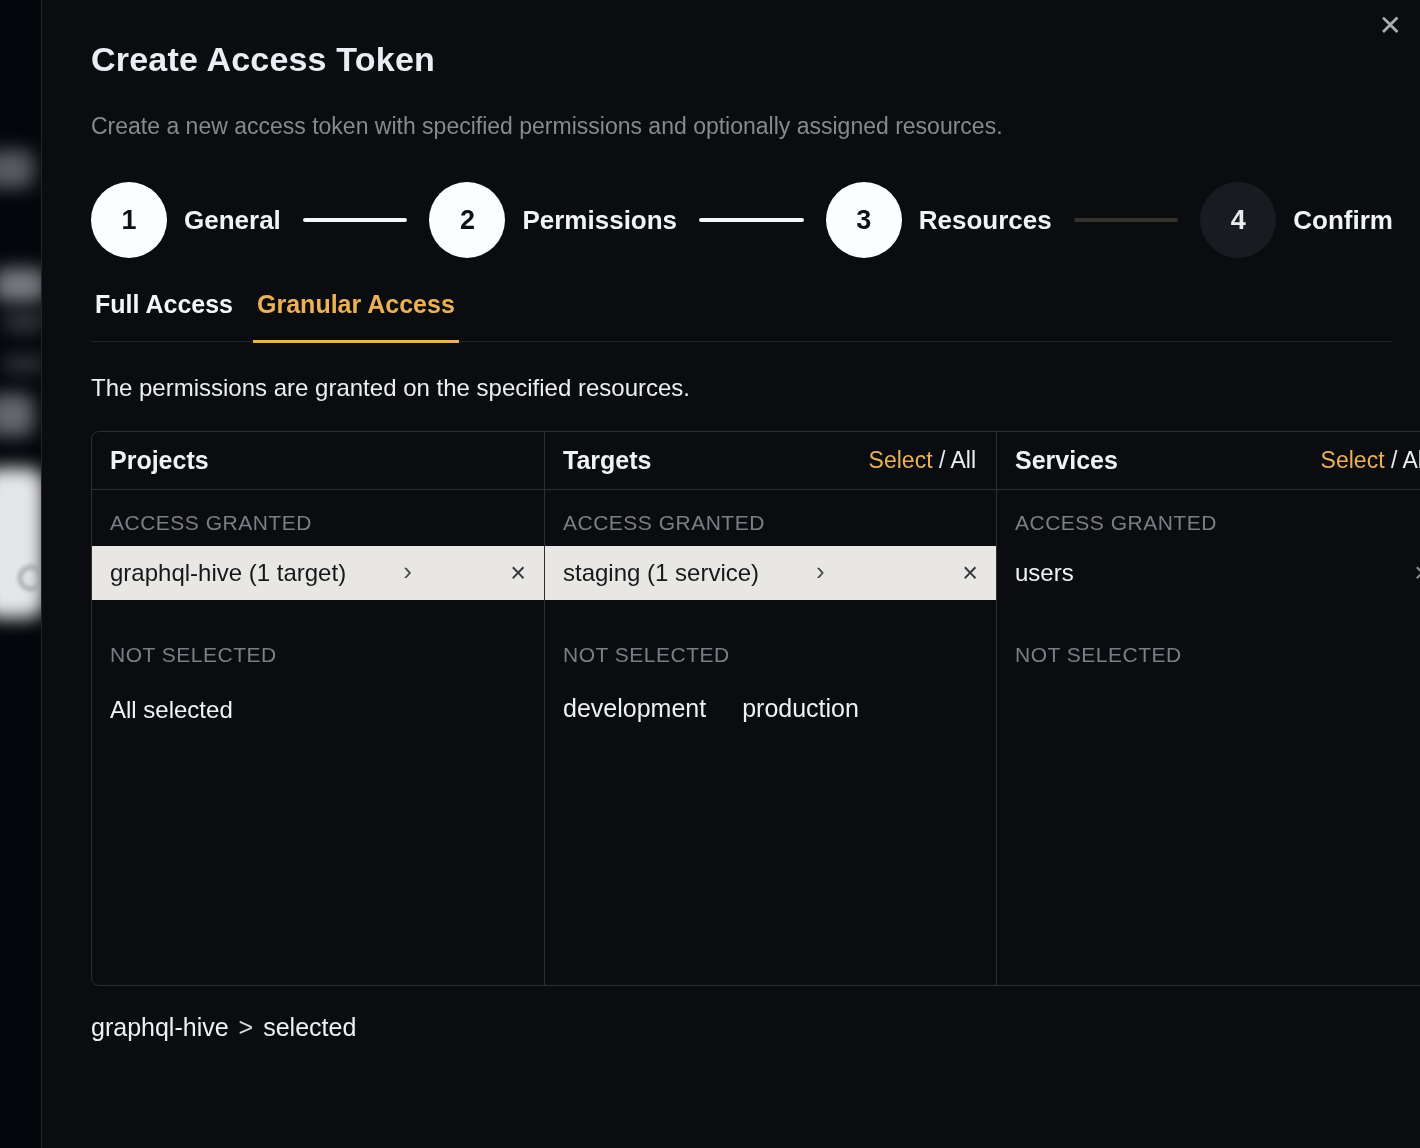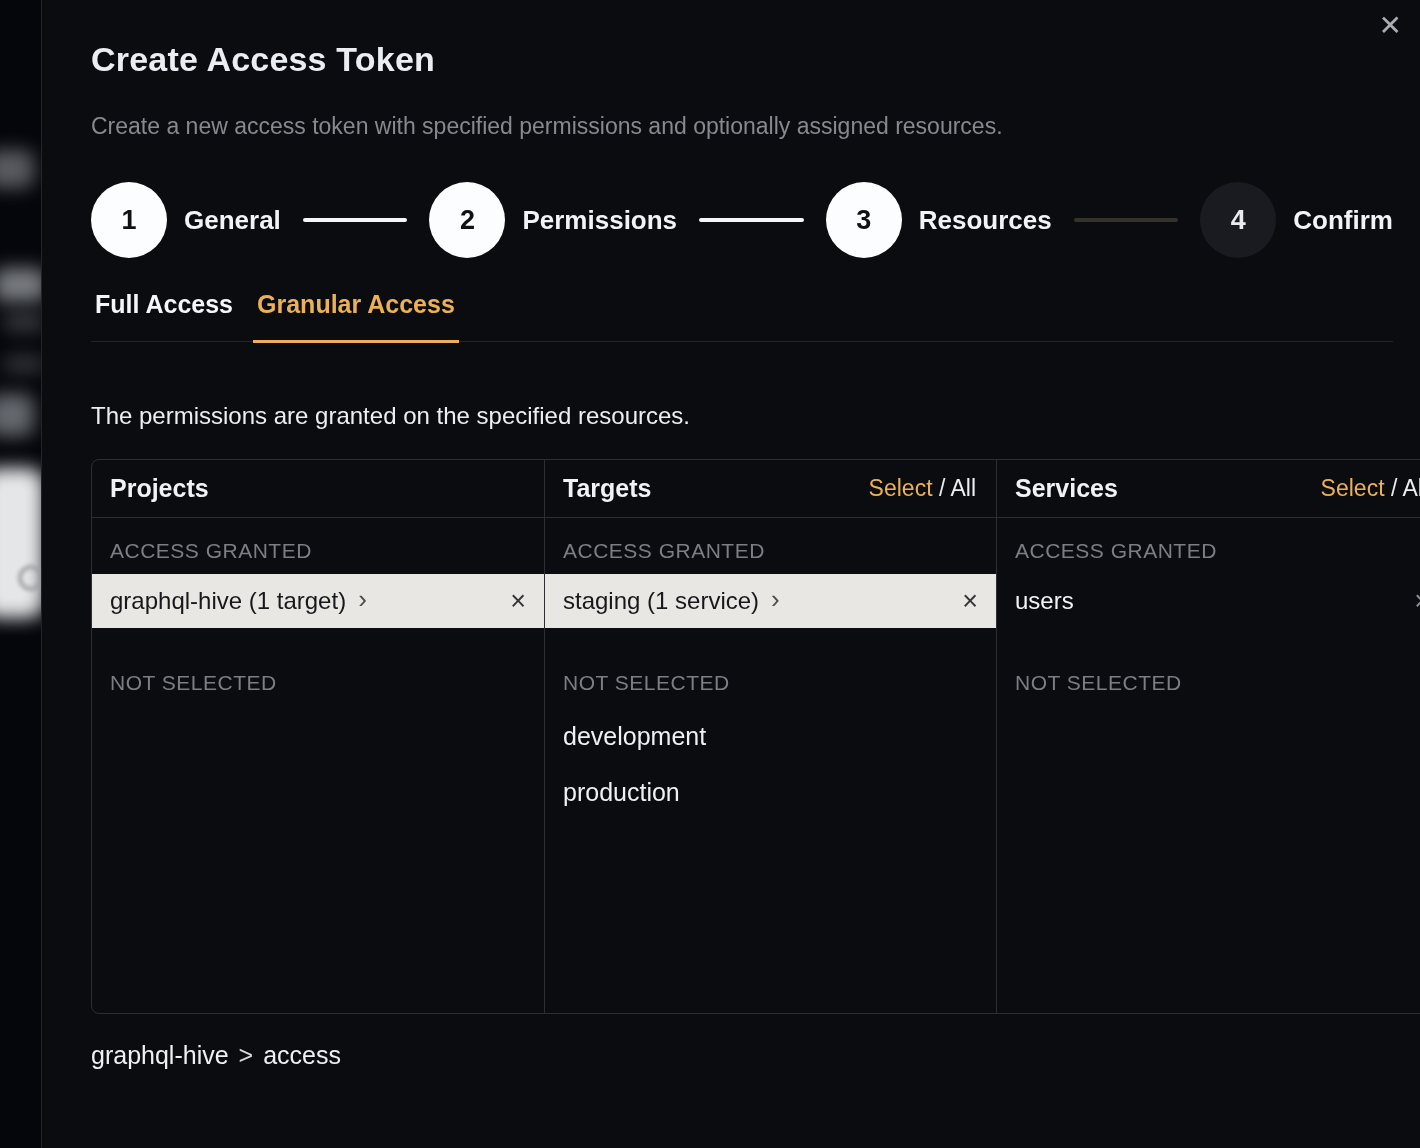--- a/index.html
+++ b/index.html
@@ -67,21 +67,21 @@
 
   
   .section-heading{margin-top:46px;font-size:24px;font-weight:600;color:#e2e5e9;}
   .tabs{margin-top:32px;display:flex;gap:16px;border-bottom:1px solid var(--border-soft);width:1302px;}
   .tab{
     font-size:25px;font-weight:700;padding:0 4px 21px 4px;cursor:pointer;
     background:none;border:none;color:#f4f6f8;font-family:inherit;
     border-bottom:3px solid transparent;margin-bottom:-2px;
   }
   .tab.active{color:var(--accent);border-bottom-color:var(--accent);}
-  .table-desc{margin-top:60px;font-size:24px;color:#eceef1;}
+  .table-desc{margin-top:32px;font-size:24px;color:#eceef1;}
 
   
   .res-table{
     margin-top:29px;width:1358px;height:555px;
     border:1px solid var(--border);border-radius:8px;
     display:grid;grid-template-columns:1fr 1fr 1fr;
     overflow:hidden;
   }
   .res-col{display:flex;flex-direction:column;min-width:0;}
   .res-col + .res-col{border-left:1px solid var(--border);}
@@ -95,31 +95,31 @@
   .select-all .sep{color:#e9ebee;}
   .select-all .lnk-all{color:#eceef1;cursor:pointer;}
 
   .group-label{
     padding:21px 18px 11px 18px;font-size:21px;letter-spacing:.5px;
     color:var(--txt-label);
   }
   .group-label.second{padding-top:43px;}
   .granted-row{
     height:54px;flex:none;display:flex;align-items:center;
-    padding:9px 18px;font-size:24px;cursor:pointer;
+    padding:9px 18px;font-size:24px;cursor:pointer;gap:45px;
   }
   .granted-row.selected{background:var(--sel-bg);color:var(--sel-txt);}
   .granted-row.plain{color:#f1f3f6;}
   .row-chevron{font-size:26px;margin-left:12px;color:#4c4d50;line-height:1;transform:translateY(-2px);}
   .row-x{margin-left:auto;font-size:27px;line-height:1;cursor:pointer;color:#35363a;}
   .granted-row.plain .row-x{color:#8e9197;}
 
   .static-note{padding:18px 18px 0 18px;font-size:24px;color:#f1f3f6;}
   .pick-item{padding:0 18px;height:56px;display:flex;align-items:center;font-size:25px;color:#eef0f3;cursor:pointer;}
-  .pick-list{margin-top:2px;display:flex;flex-direction:column;}
+  .pick-list{margin-top:2px;display:flex;}
 
   .service-input{
     margin:17px 0 0 16px;width:303px;height:42px;
     background:#16171b;border:none;border-bottom:1px solid #cfd1d3;
     font-size:24px;color:#eef0f3;padding:0 10px;
     font-family:inherit;outline:none;
   }
   .service-input::placeholder{color:#86888d;}
 
   .breadcrumb{margin-top:27px;font-size:25px;color:#eef0f3;}
@@ -181,20 +181,21 @@
       <div class="col-header">
         <span class="col-title">Projects</span>
       </div>
       <div class="group-label">ACCESS GRANTED</div>
       <div class="granted-row selected">
         <span>graphql-hive (1 target)</span>
         <span class="row-chevron">›</span>
         <span class="row-x">×</span>
       </div>
       <div class="group-label second">NOT SELECTED</div>
+      <div class="static-note">All selected</div>
     </div>
 
     <div class="res-col">
       <div class="col-header">
         <span class="col-title">Targets</span>
         <span class="select-all"><span class="lnk-select">Select</span><span class="sep"> / </span><span class="lnk-all">All</span></span>
       </div>
       <div class="group-label">ACCESS GRANTED</div>
       <div class="granted-row selected">
         <span>staging (1 service)</span>
@@ -217,16 +218,16 @@
       <div class="granted-row plain">
         <span>users</span>
         <span class="row-x">×</span>
       </div>
       <div class="group-label second">NOT SELECTED</div>
     </div>
 
   </div>
 
   <div class="breadcrumb">
-    <span>graphql-hive</span><span class="crumb-sep">&gt;</span><span>access</span>
+    <span>graphql-hive</span><span class="crumb-sep">&gt;</span><span>selected</span>
   </div>
 
 </div>
 
 </body></html>

